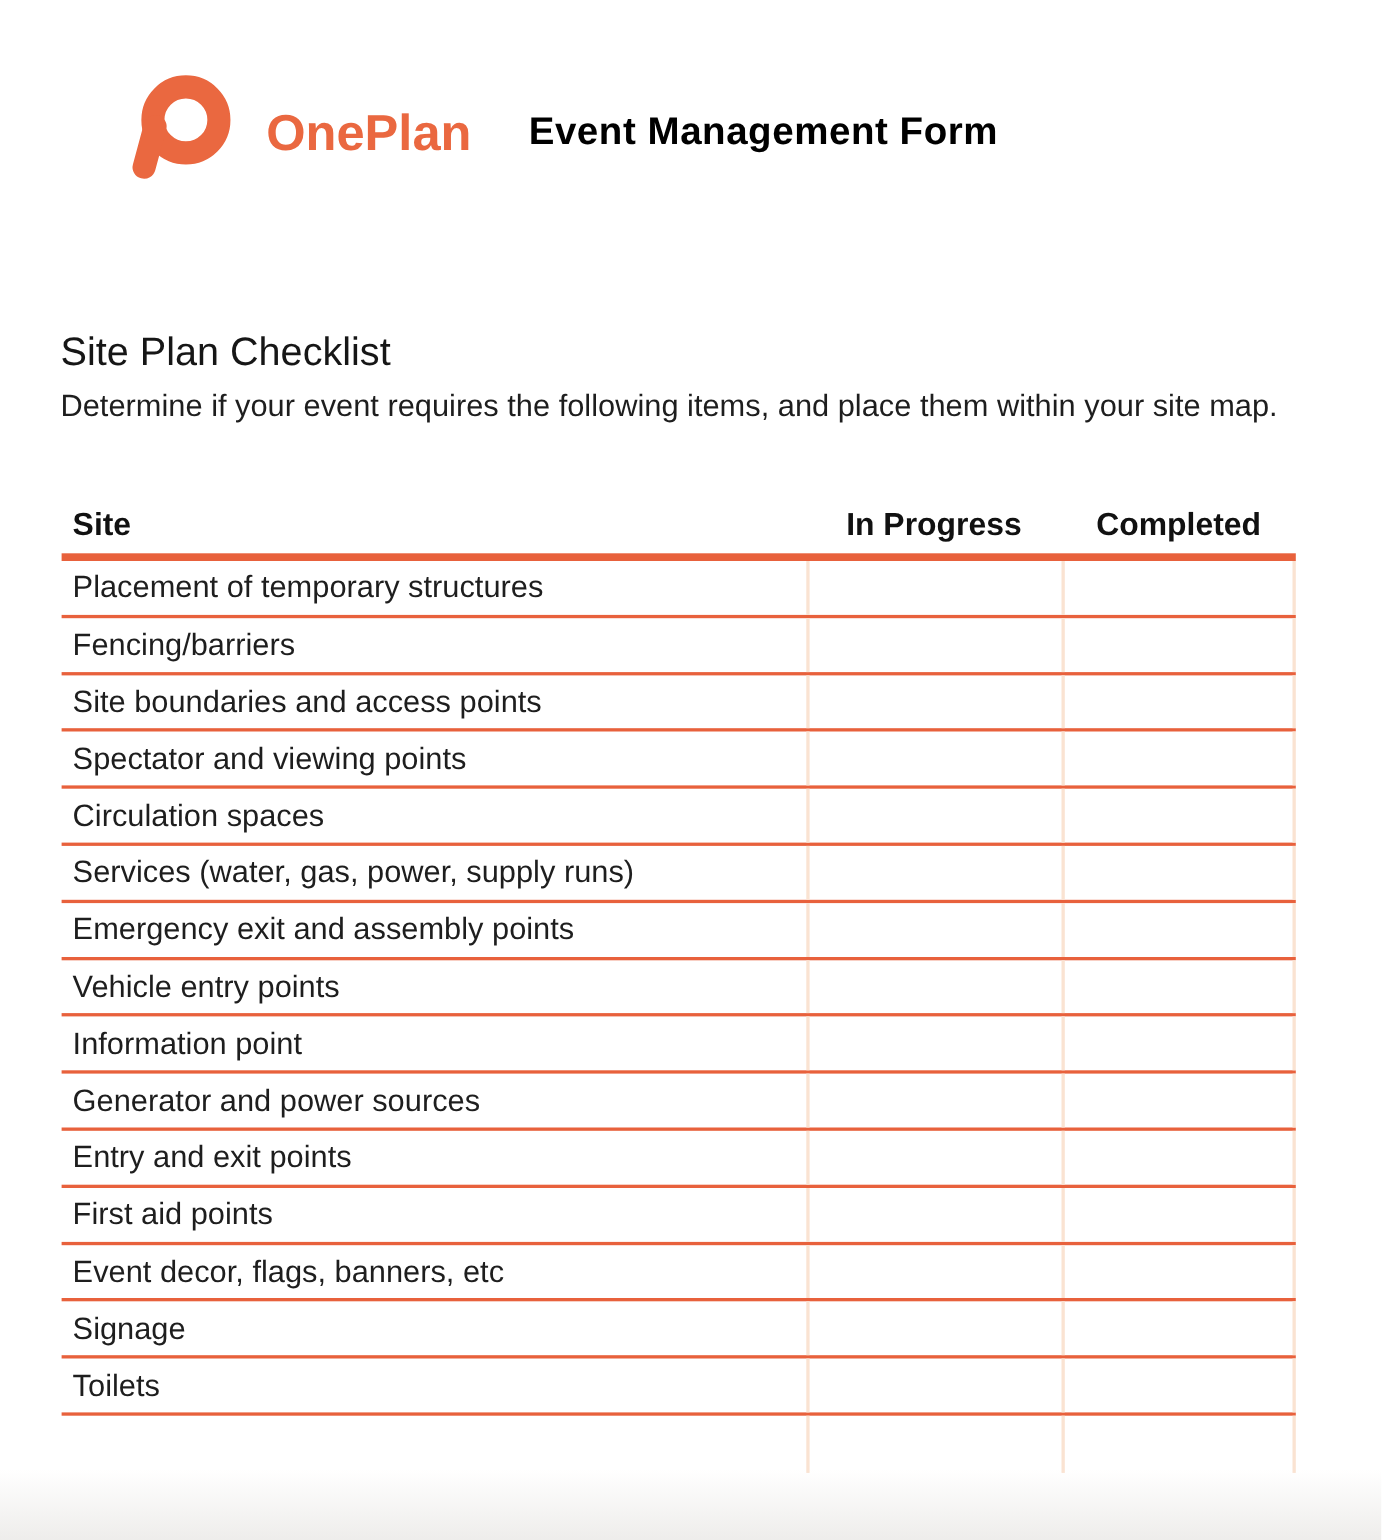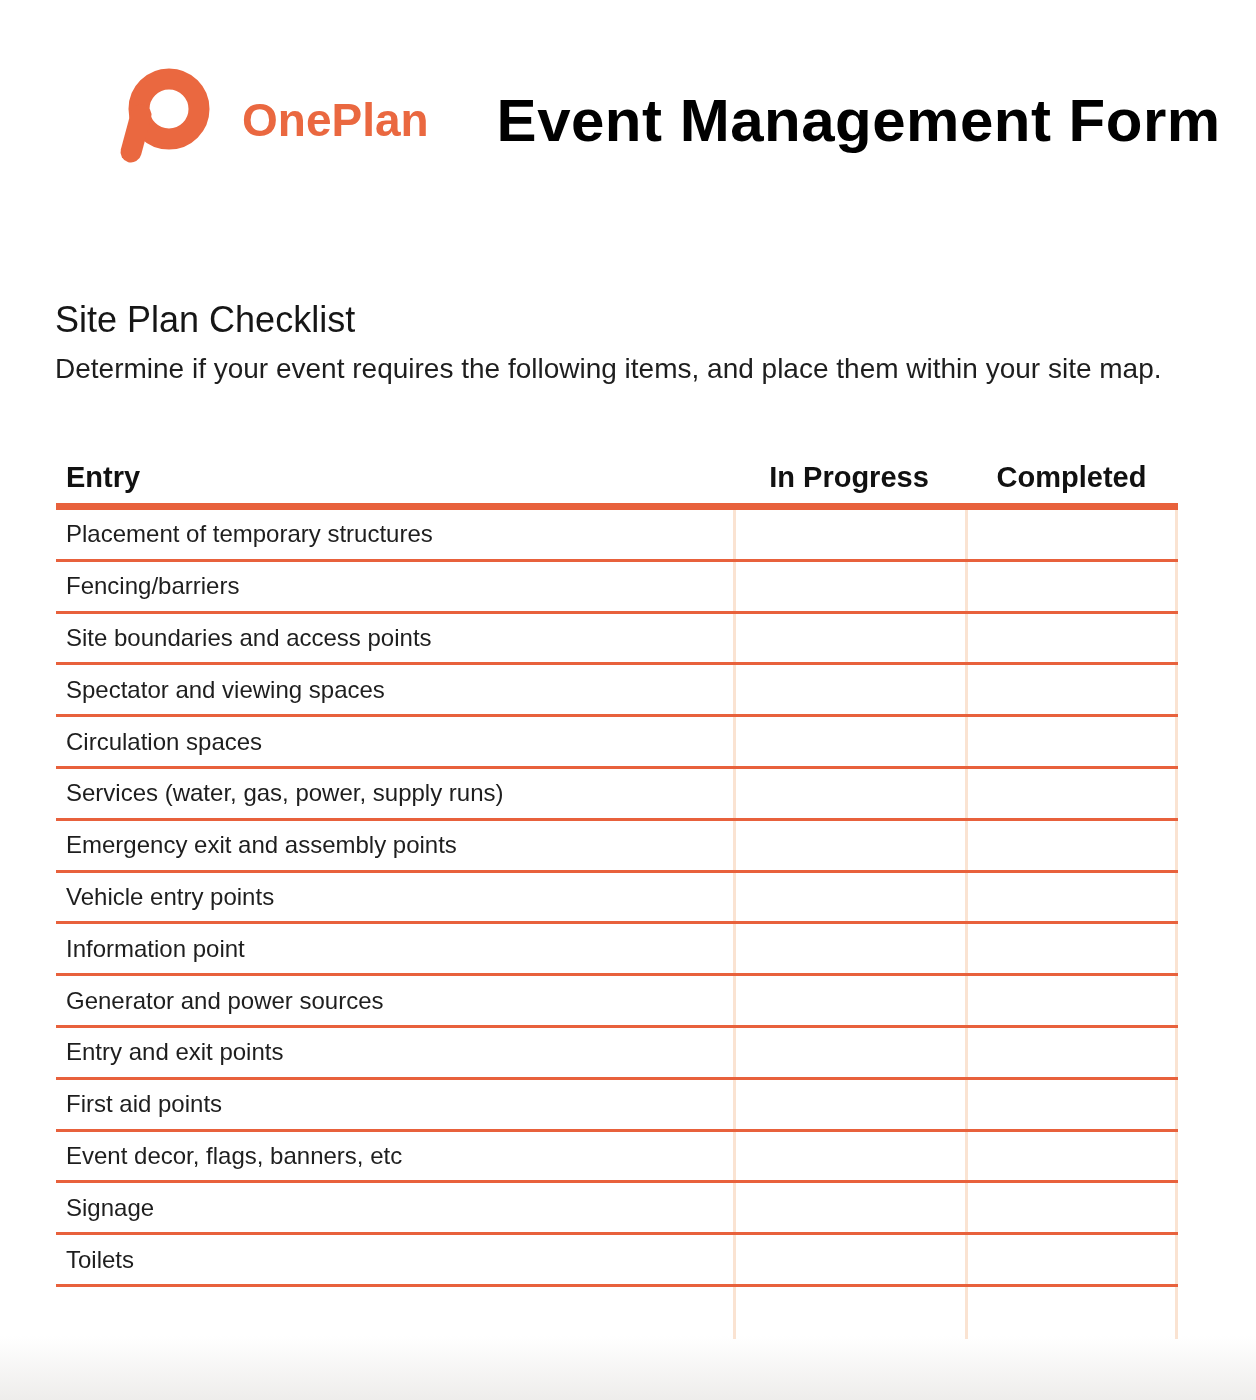--- a/index.html
+++ b/index.html
@@ -23,22 +23,22 @@
     display:flex;align-items:center;
     margin:57px 0 0 100px;height:126px;
   }
   .logo{width:128px;height:126px;flex:0 0 auto;}
   .wordmark{
     margin-left:14px;
     font-size:46px;font-weight:bold;letter-spacing:0px;
     color:var(--logo-orange);
   }
   .page-title{
-    margin-left:68px;
-    font-size:60px;font-weight:bold;letter-spacing:0.5px;
+    margin-left:52px;
+    font-size:35px;font-weight:bold;letter-spacing:0.5px;
     color:#000;
     white-space:nowrap;
   }
   
   .intro{margin:119px 0 0 55px;}
   .section-title{
     font-size:36px;font-weight:400;line-height:35px;color:#161616;
   }
   .section-desc{
     margin-top:16px;
@@ -54,21 +54,21 @@
   .th{font-size:29px;font-weight:bold;line-height:33px;color:#111;}
   .th-task{padding-left:10px;}
   .th-mid,.th-end{text-align:center;}
   .trow{
     display:grid;grid-template-columns:677px 232px 213px;
     height:51.8px;
     border-bottom:3px solid var(--accent-orange);
     align-items:center;
   }
   .c-task{
-    font-size:24px;color:#1e1e1e;
+    font-size:28px;color:#1e1e1e;
     padding-left:10px;
     white-space:nowrap;overflow:hidden;
   }
   .c-mid,.c-end{height:100%;border-left:3px solid var(--divider-peach);}
   .c-end{border-right:3px solid var(--divider-peach);}
   .trow.partial{border-bottom:none;}
   
   .bottom-fade{
     position:absolute;left:0;right:0;bottom:0;height:64px;
     pointer-events:none;
@@ -89,21 +89,21 @@
     <h1 class="page-title">Event Management Form</h1>
   </header>
 
   <section class="intro">
     <h2 class="section-title">Site Plan Checklist</h2>
     <p class="section-desc">Determine if your event requires the following items, and place them within your site map.</p>
   </section>
 
   <div class="table">
     <div class="thead">
-      <div class="th th-task">Entry</div>
+      <div class="th th-task">Site</div>
       <div class="th th-mid">In Progress</div>
       <div class="th th-end">Completed</div>
     </div>
     <div id="rows">
   <div class="trow">
     <div class="c-task">
       <span>Placement of temporary structures</span>
     </div>
     <div class="c-mid"></div>
     <div class="c-end"></div>
@@ -120,21 +120,21 @@
   <div class="trow">
     <div class="c-task">
       <span>Site boundaries and access points</span>
     </div>
     <div class="c-mid"></div>
     <div class="c-end"></div>
   </div>
 
   <div class="trow">
     <div class="c-task">
-      <span>Spectator and viewing spaces</span>
+      <span>Spectator and viewing points</span>
     </div>
     <div class="c-mid"></div>
     <div class="c-end"></div>
   </div>
 
   <div class="trow">
     <div class="c-task">
       <span>Circulation spaces</span>
     </div>
     <div class="c-mid"></div>

